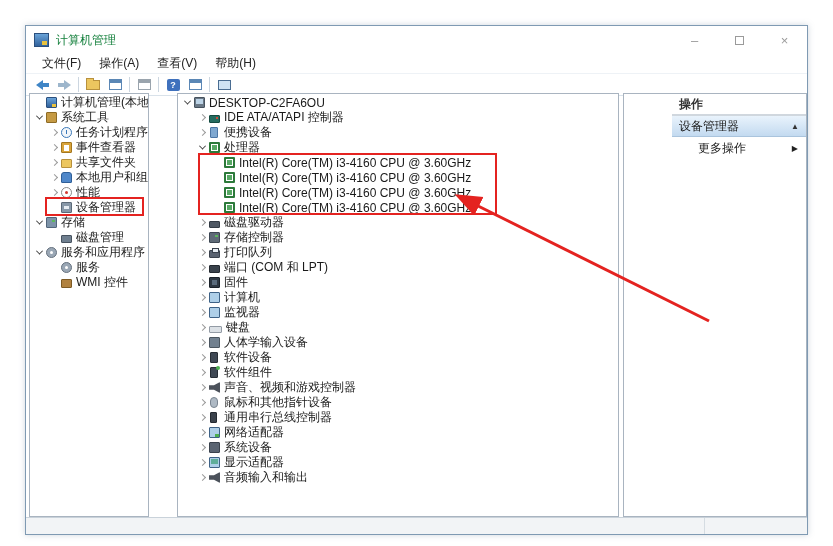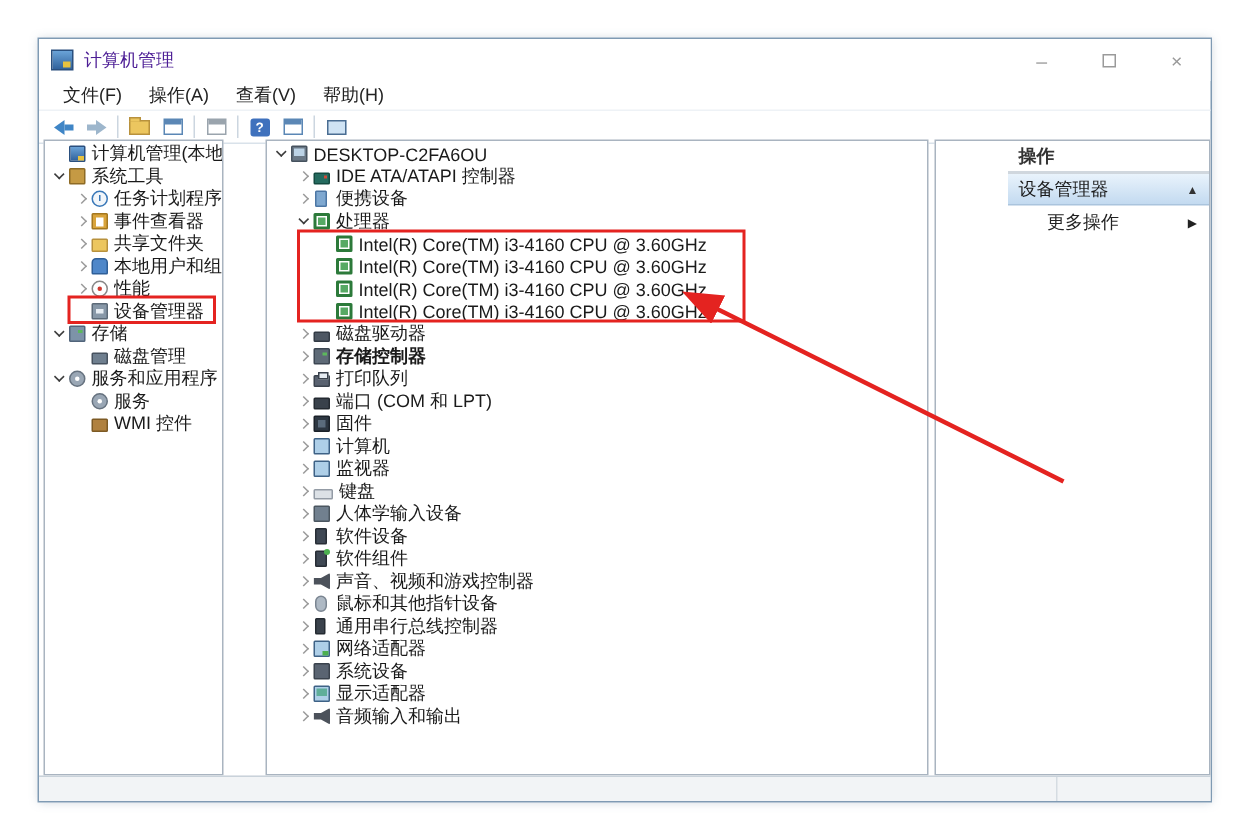--- a/index.html
+++ b/index.html
@@ -6,21 +6,21 @@
   *{box-sizing:border-box;}
   body{font-family:"Liberation Sans","DejaVu Sans",sans-serif;font-size:12px;color:#1a1a1a;}
   #canvas{position:relative;width:833px;height:546px;background:#fff;overflow:hidden;}
 
   
   .window{position:absolute;left:25px;top:25px;width:783px;height:510px;background:#fff;
           border:1px solid #7f9ab3;box-shadow:0 0 6px rgba(120,140,160,.35);}
   .titlebar{position:absolute;left:0;top:0;right:0;height:28px;background:#fff;display:flex;align-items:center;padding-left:8px;}
   .app-icon{width:15px;height:14px;background:linear-gradient(#6aa3d8,#31629c);border:1px solid #2a4f7e;position:relative;flex:none;}
   .app-icon::after{content:"";position:absolute;right:1px;bottom:1px;width:5px;height:4px;background:#e8c23f;}
-  .title-text{margin-left:7px;color:#4c1d95;}
+  .title-text{margin-left:7px;color:#15803d;}
   .win-controls{margin-left:auto;display:flex;height:100%;}
   .win-btn{width:45px;height:100%;display:flex;align-items:center;justify-content:center;color:#9a9a9a;font-size:13px;}
   .win-btn .maxbox{width:9px;height:9px;border:1px solid #9a9a9a;}
 
   .menubar{position:absolute;left:0;top:28px;right:0;height:20px;display:flex;align-items:center;padding-left:7px;border-bottom:1px solid #eef2f6;}
   .menu-item{padding:0 9px;color:#222;}
 
   .toolbar{position:absolute;left:0;top:48px;right:0;height:22px;display:flex;align-items:center;padding:0 5px;border-bottom:1px solid #d9e2ea;}
   .tbtn{width:22px;height:18px;display:flex;align-items:center;justify-content:center;flex:none;}
   .tsep{width:1px;height:15px;background:#ccd6e0;margin:0 3px;flex:none;}
@@ -318,21 +318,21 @@
             <span class="i i-cpu"></span>
             <span class="tlabel">Intel(R) Core(TM) i3-4160 CPU @ 3.60GHz</span>
           </div>
           <div class="trow" style="padding-left: 18px;">
             <span class="exp">
               <span class="chev collapsed"></span>
             </span>
             <span class="i i-disk-drive"></span>
             <span class="tlabel">磁盘驱动器</span>
           </div>
-          <div class="trow" style="padding-left: 18px; font-weight: bold;">
+          <div class="trow" style="padding-left: 18px;">
             <span class="exp">
               <span class="chev collapsed"></span>
             </span>
             <span class="i i-storage-controller"></span>
             <span class="tlabel">存储控制器</span>
           </div>
           <div class="trow" style="padding-left: 18px;">
             <span class="exp">
               <span class="chev collapsed"></span>
             </span>

